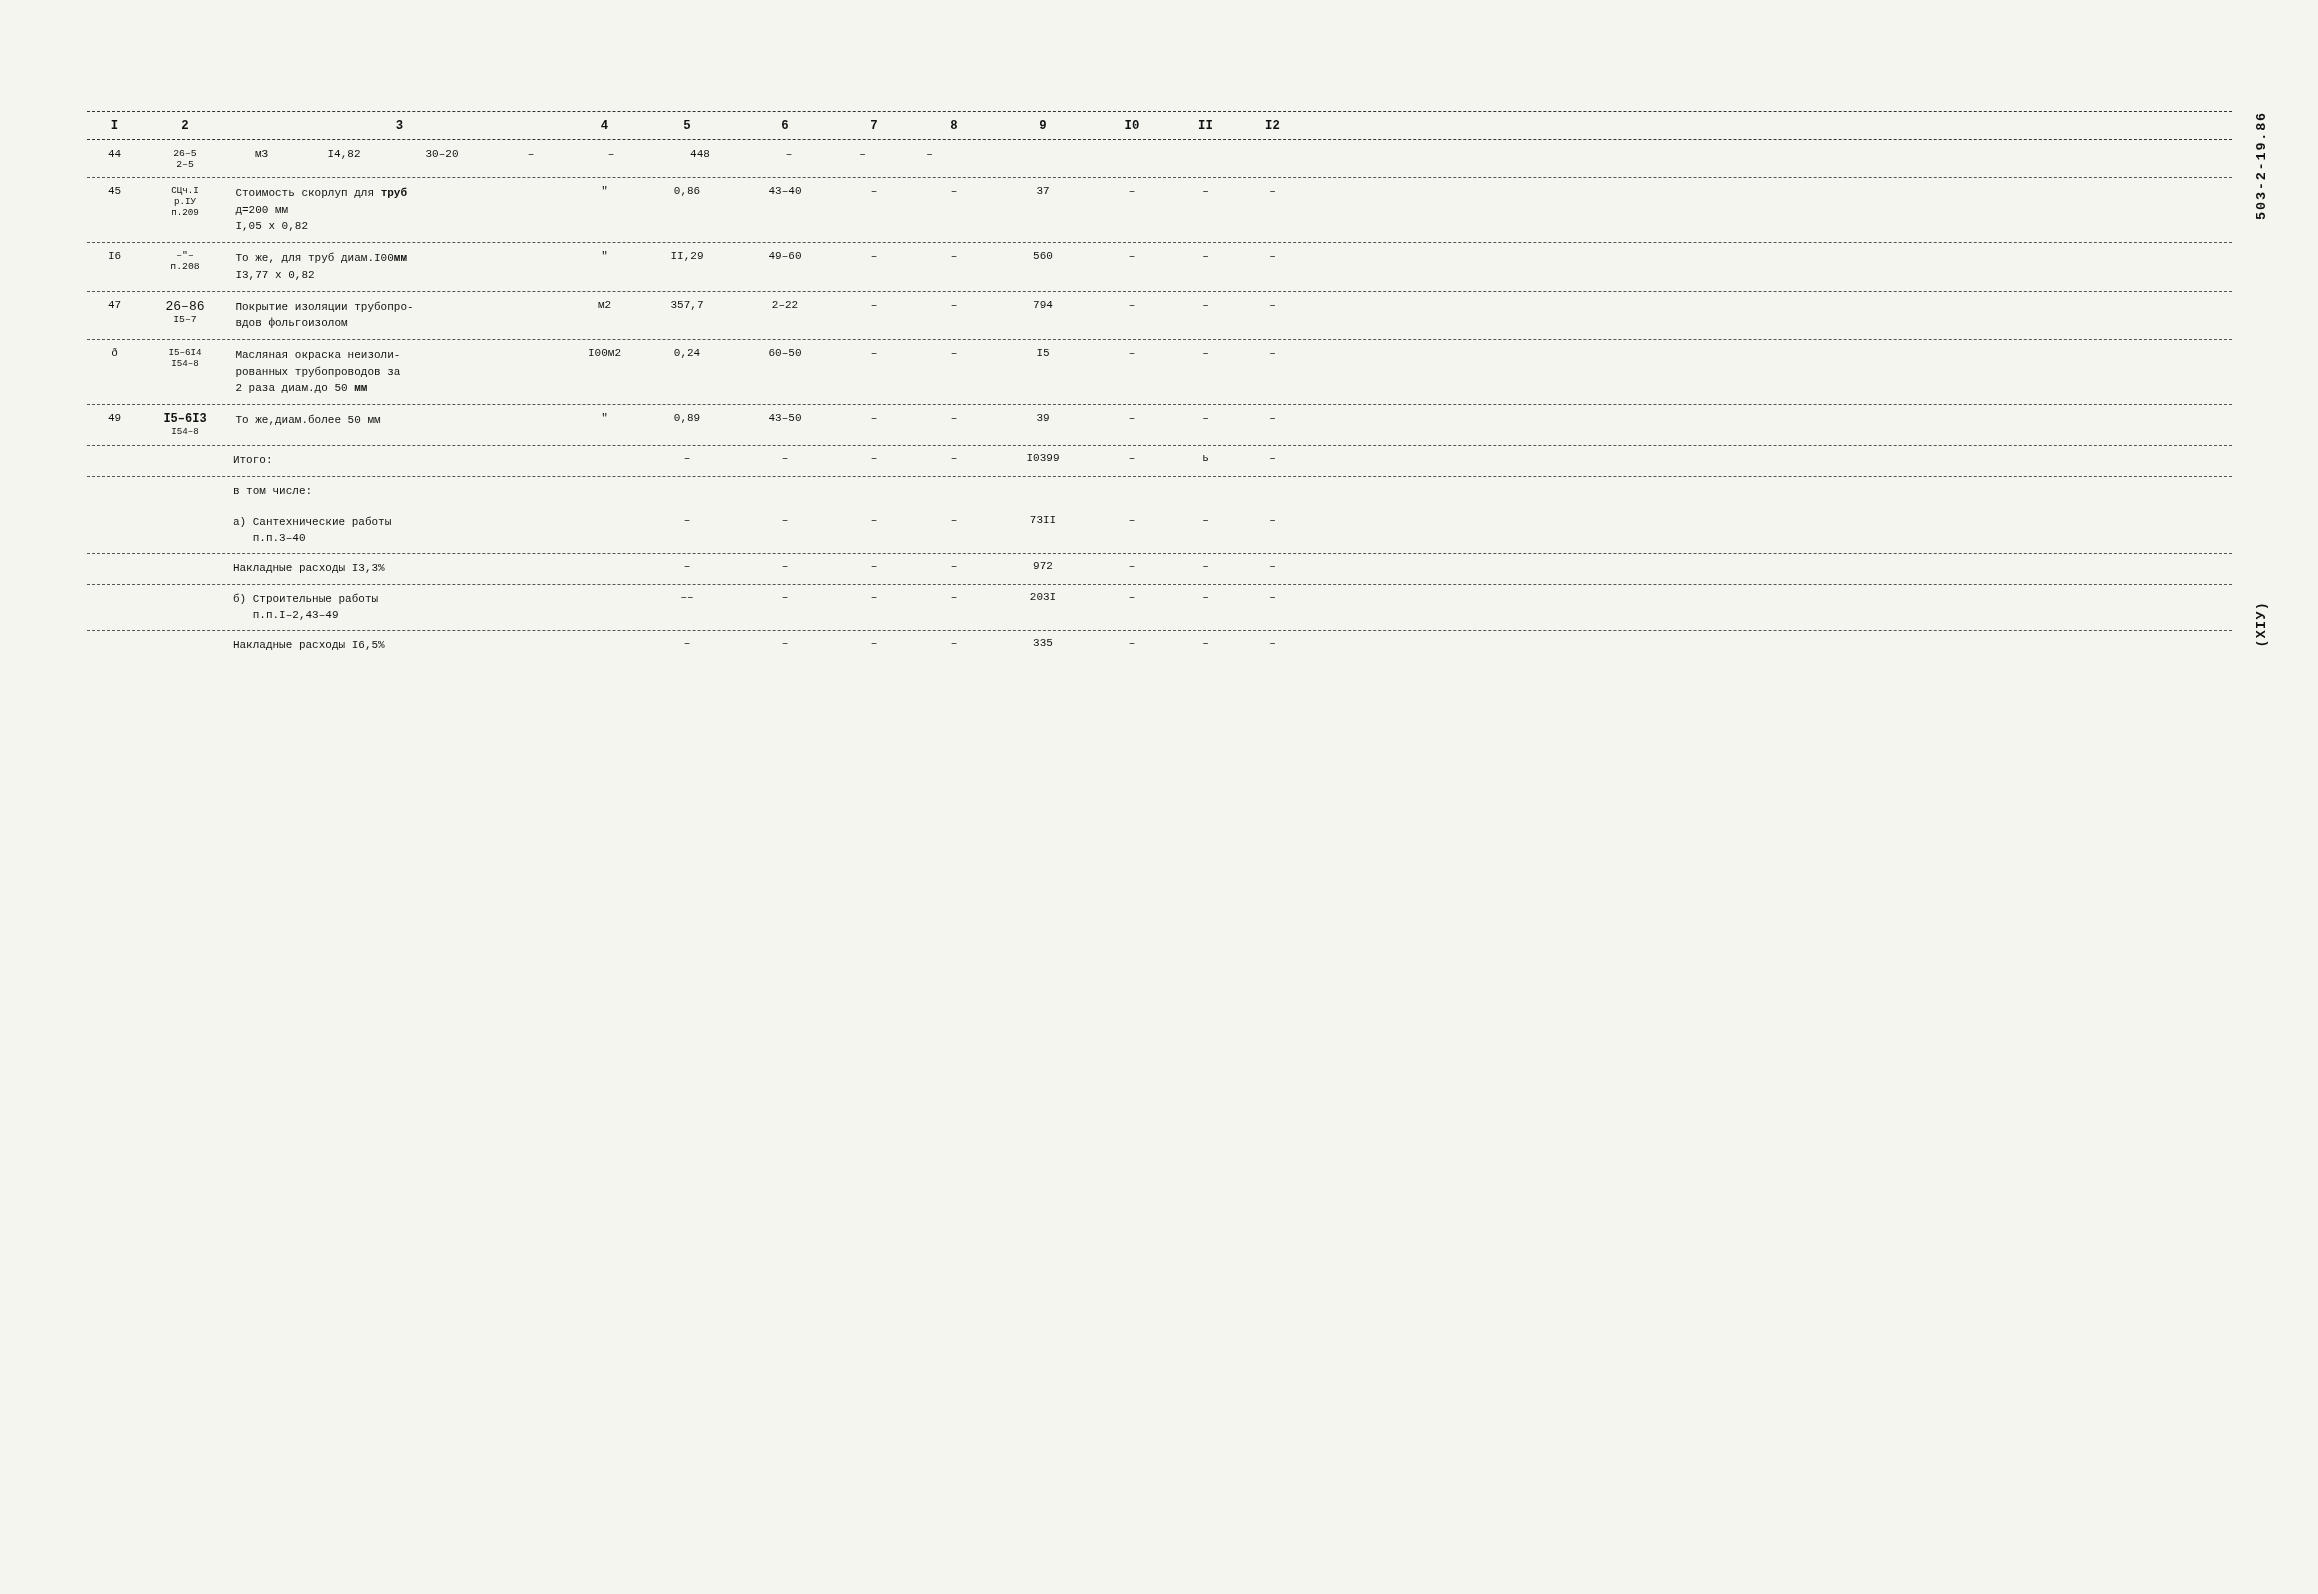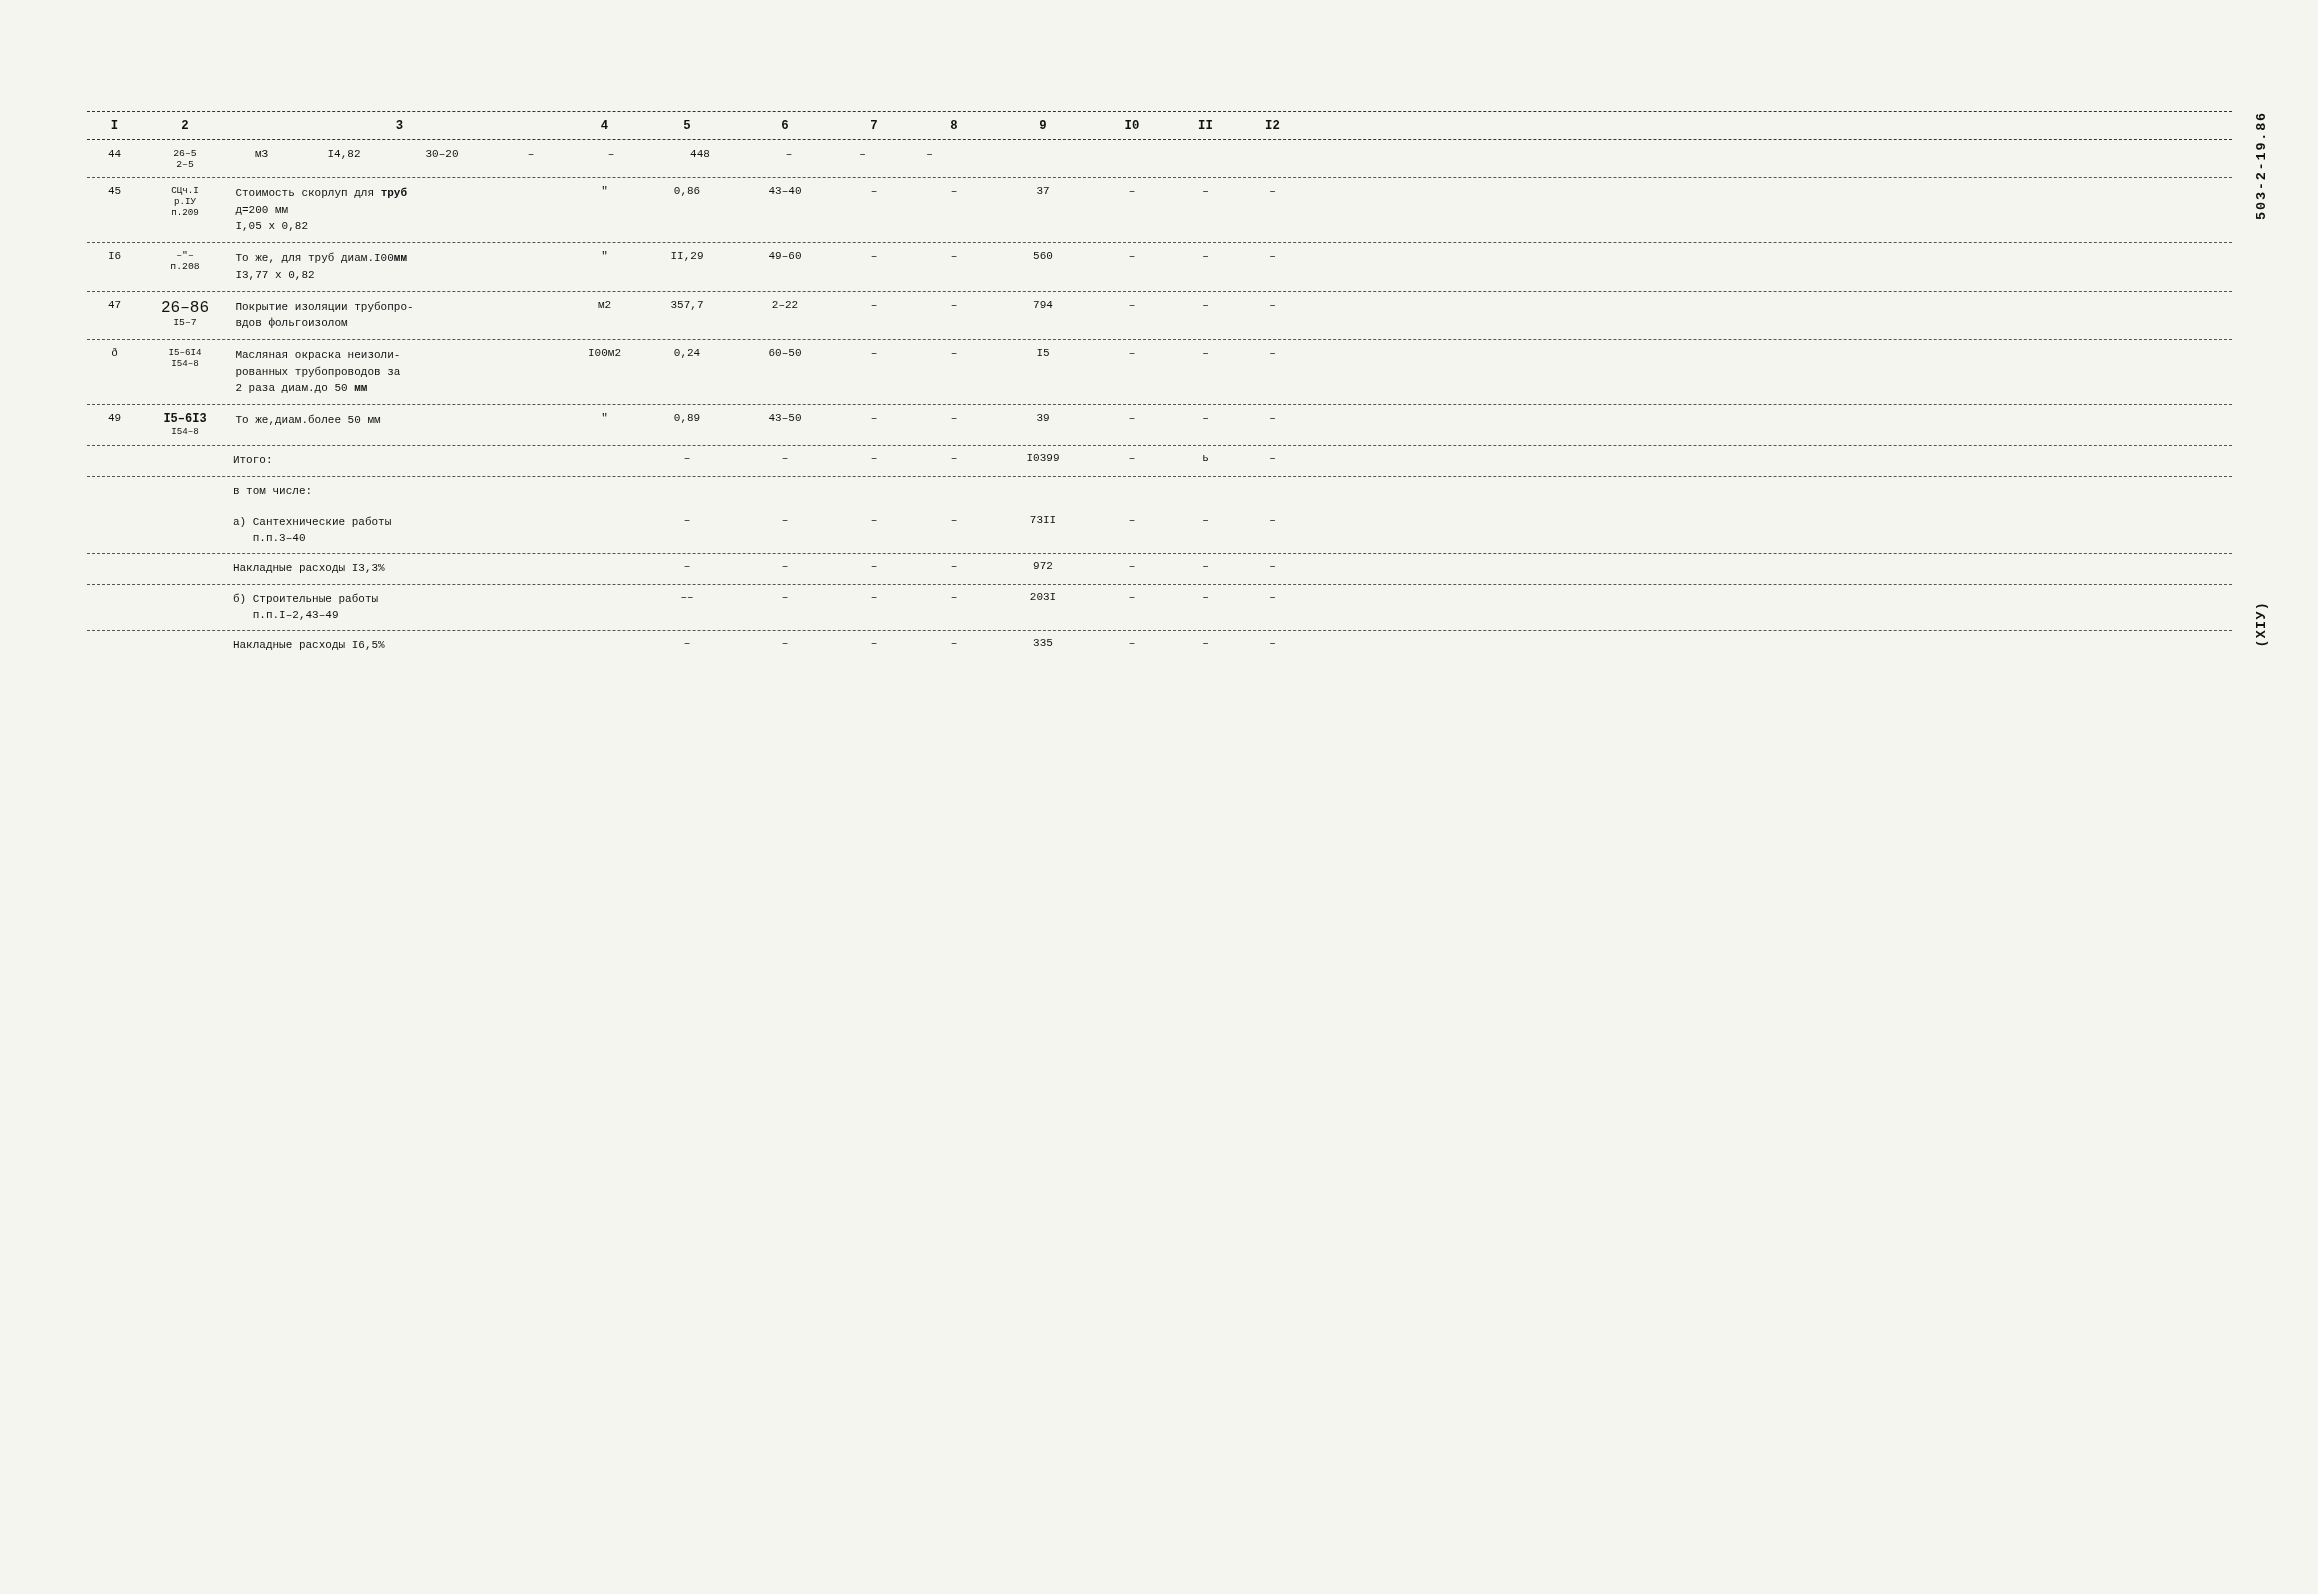--- a/index.html
+++ b/index.html
@@ -200,21 +200,21 @@
     <div class="col-8 cell">–</div>
     <div class="col-9 cell">560</div>
     <div class="col-10 cell">–</div>
     <div class="col-11 cell">–</div>
     <div class="col-12 cell">–</div>
   </div>
 
   <div class="data-row">
     <div class="col-1 cell">47</div>
     <div class="col-2 cell-left">
-      <span style="font-size:16px;">26–86</span>
+      <span style="font-size:13px;">26–86</span>
       <span style="font-size:9.8px;">I5–7</span>
     </div>
     <div class="col-3 cell-text-left">
       Покрытие изоляции трубопро-<br>вдов фольгоизолом
     </div>
     <div class="col-4 cell">м2</div>
     <div class="col-5 cell">357,7</div>
     <div class="col-6 cell">2–22</div>
     <div class="col-7 cell">–</div>
     <div class="col-8 cell">–</div>

